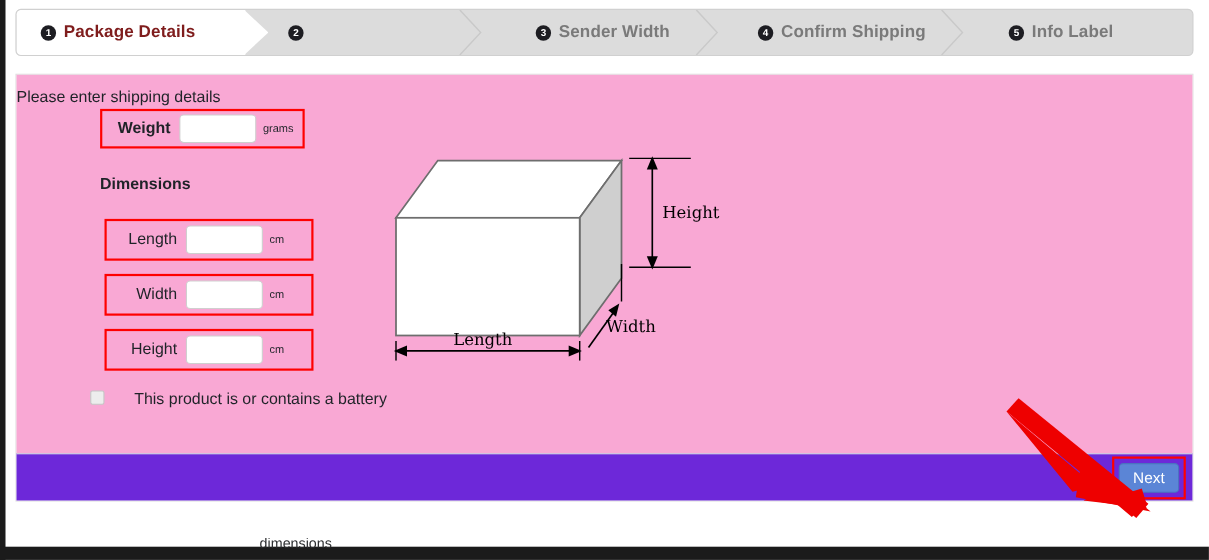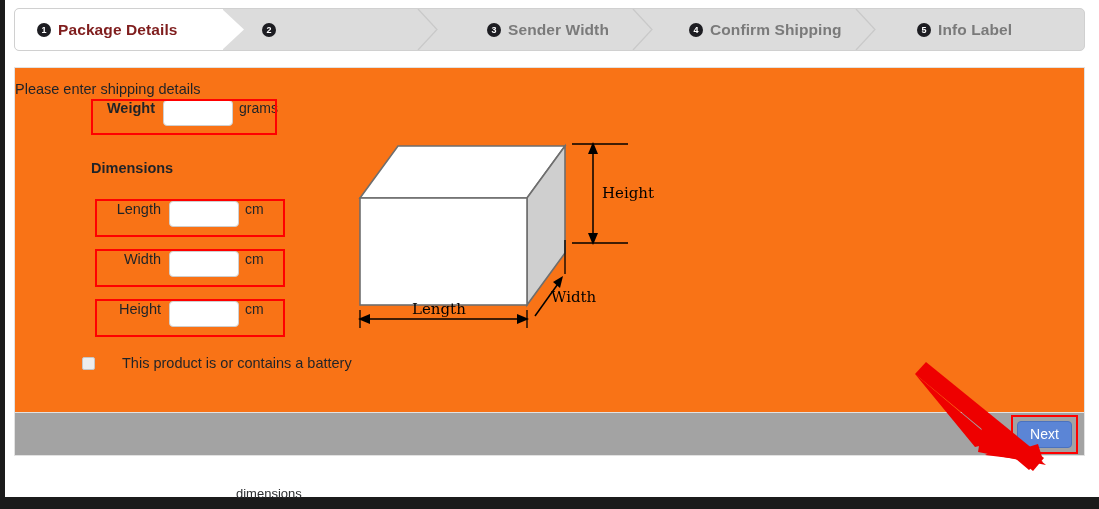--- a/index.html
+++ b/index.html
@@ -144,57 +144,57 @@
   .expand-btn .glyph {
     color: #4a4a4a;
     font-size: 15px;
     font-weight: bold;
     line-height: 12px;
   }
 
   .card-body {
     position: relative;
     height: 344px;
-    background: #f97316;
+    background: #f9a8d4;
   }
 
   .intro-text {
     position: absolute;
     left: 0px; top: 59px;
     font-size: 14.5px;
     color: #1f2328;
   }
   
 
   
   .field-row {
     position: absolute;
     display: flex;
-    align-items: flex-start;
+    align-items: center;
     height: 34px;
   }
   .field-label {
     font-size: 14.5px;
     color: #1f2328;
     text-align: right;
     padding-right: 8px;
   }
   .field-label.bold { font-weight: bold; }
   .field-input {
     width: 70px; height: 26px;
     border: 1px solid #cfcfcf;
     border-radius: 4px;
     background: #ffffff;
     font-size: 13px;
     padding: 0 6px;
     color: #1f2328;
     outline: none;
   }
   .field-unit {
-    font-size: 14px;
+    font-size: 10px;
     color: #1f2328;
     padding-left: 6px;
   }
 
   .redbox {
     position: absolute;
     border: 2.5px solid #ff0000;
     pointer-events: none;
     z-index: 12;
   }
@@ -202,21 +202,20 @@
   .dims-title {
     position: absolute;
     font-size: 14.5px;
     font-weight: bold;
     color: #1f2328;
   }
 
   .battery-row {
     position: absolute;
     display: flex;
-    align-items: center;
     padding-left: 48px;
   }
   .cbx {
     width: 13px; height: 13px;
     border: 1px solid #c6c6c6;
     background: #ededed;
     border-radius: 2px;
     margin-right: 27px;
     cursor: pointer;
     flex: none;
@@ -234,21 +233,21 @@
   }
   .diagram text {
     font-family: "DejaVu Serif", "Liberation Serif", serif;
   }
 
   
   .card-footer {
     position: absolute;
     left: 0; bottom: 0;
     width: 1069px; height: 43px;
-    background: #a3a3a3;
+    background: #6d28d9;
     border-top: 1px solid #e2e2e2;
   }
   .next-btn {
     position: absolute;
     right: 12px; top: 8px;
     width: 55px; height: 27px;
     background: #5b85d6;
     border: 1px solid #4a72bf;
     border-radius: 4px;
     color: #ffffff;

